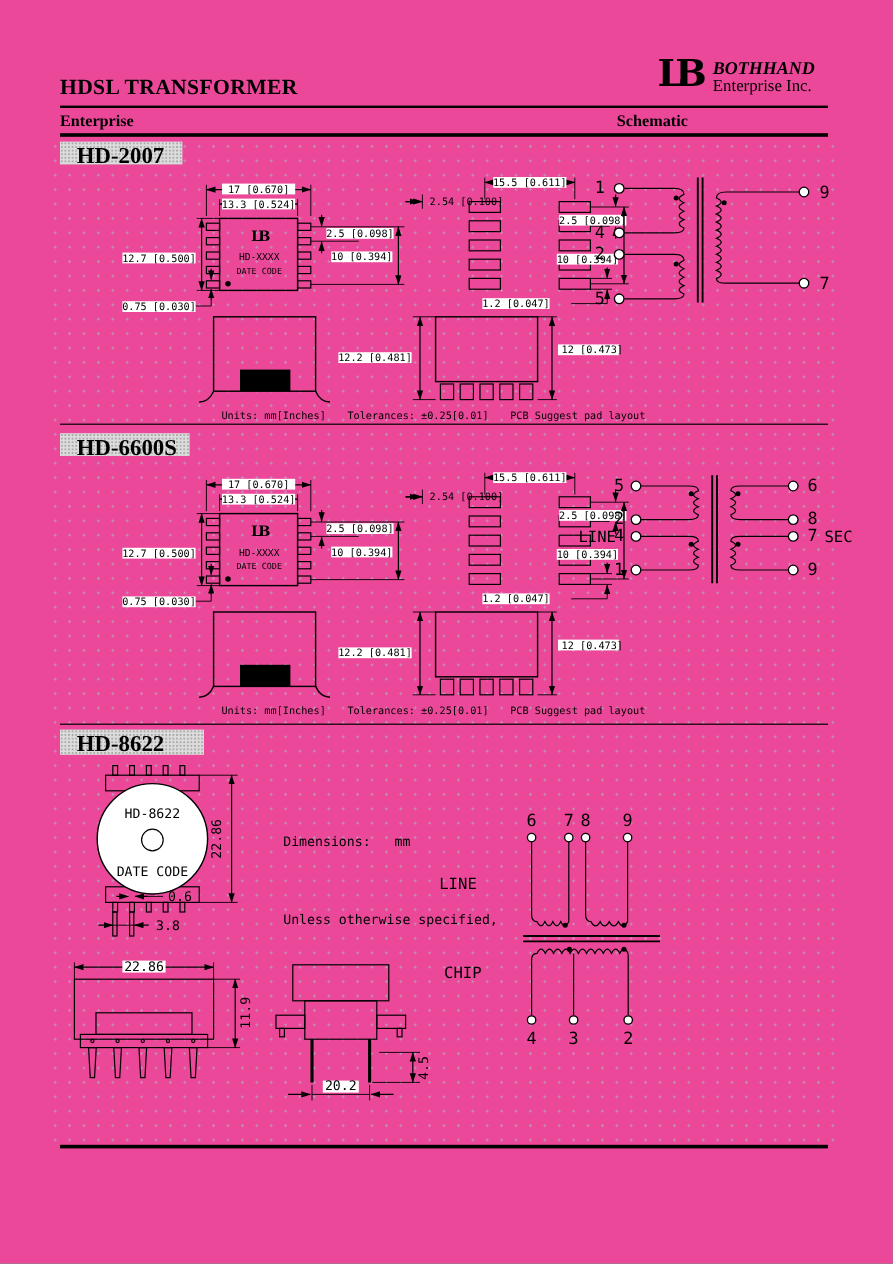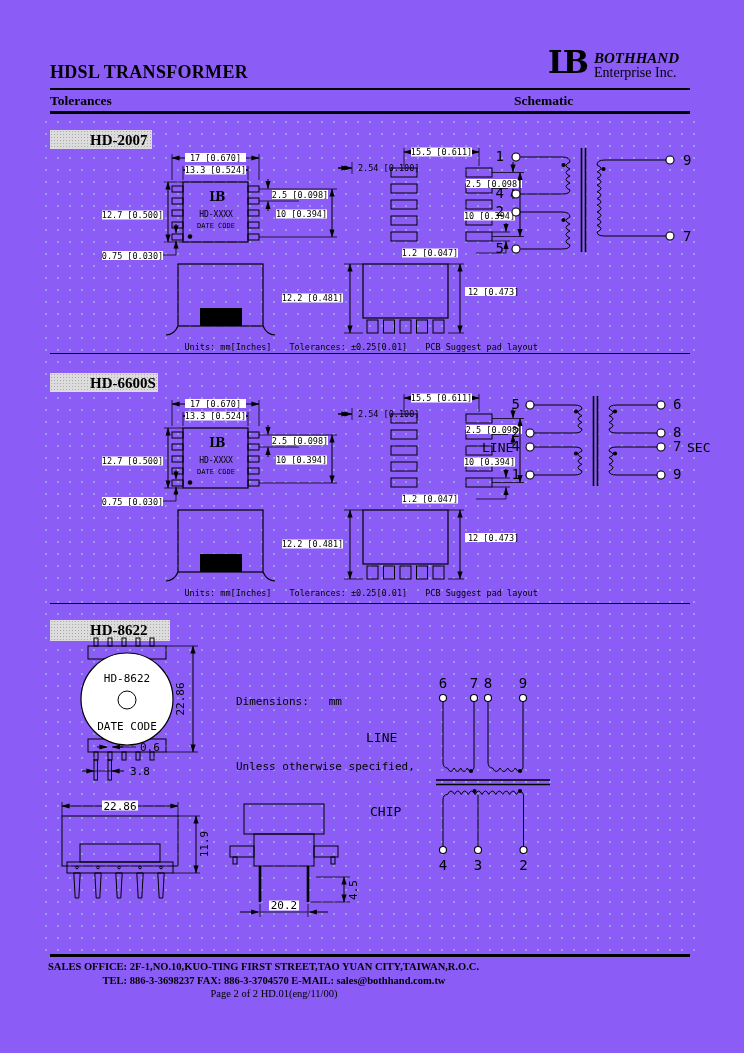--- a/index.html
+++ b/index.html
@@ -1,38 +1,38 @@
 <!DOCTYPE html>
 <html><head>
 <meta charset="utf-8">
 <style>
   html,body{margin:0;padding:0;background:#888;}
-  #page{position:relative;width:744px;height:1053px;background:#8b5cf6;margin:0 auto;overflow:hidden;
+  #page{position:relative;width:744px;height:1053px;background:#ec4899;margin:0 auto;overflow:hidden;
         font-family:"Liberation Serif",serif;color:#000;}
   .abs{position:absolute;}
   
   #grid{left:40px;top:116px;width:664px;height:836px;
         background-image:radial-gradient(circle, rgba(150,210,210,.55) .8px, transparent 1px);
         background-size:12px 12px;}
   
   #title{left:50px;top:62px;font-size:18px;font-weight:bold;letter-spacing:.3px;}
   #rule1{left:50px;top:88px;width:640px;height:1.5px;background:#000;}
   .colhead{top:93px;font-size:13.5px;font-weight:bold;}
   #rule2{left:50px;top:111px;width:640px;height:3px;background:#000;}
   #logo{left:548px;top:44px;display:flex;align-items:flex-start;}
   #logo .glyph{font-family:"DejaVu Serif",serif;font-weight:bold;font-size:31px;letter-spacing:-7px;
                line-height:36px;margin-right:12px;}
   #logo .bname{font-size:15px;font-weight:bold;font-style:italic;line-height:17px;padding-top:6px;text-align:center;}
   #logo .bsub{font-size:14px;line-height:11px;}
   
-  .badge{left:50px;height:19px;box-sizing:border-box;padding:2px 0 0 40px;
-         font-size:15px;font-weight:bold;
+  .badge{left:50px;height:19px;box-sizing:border-box;padding:2px 0 0 14px;
+         font-size:19px;font-weight:bold;
          background-color:#dcdcdc;
          background-image:radial-gradient(circle, #aaa .7px, transparent .8px);
-         background-size:3px 3px;margin-top:12px;}
+         background-size:3px 3px;}
   .divider{left:50px;width:640px;height:1.2px;background:#000;}
   
   svg text{fill:#000;}
   text.d{font:8.5px "DejaVu Sans Mono",monospace;}
   text.d2{font:11px "DejaVu Sans Mono",monospace;}
   text.pin2{font:14px "DejaVu Sans Mono",monospace;}
   text.mark{font:8px "DejaVu Sans Mono",monospace;}
   text.mark2{font:7px "DejaVu Sans Mono",monospace;}
   text.logosm{font-family:"DejaVu Serif",serif;font-weight:bold;font-size:12px;letter-spacing:-2.5px;}
   .ln{stroke:#000;stroke-width:1.2;fill:none;}
@@ -74,21 +74,21 @@
 
   <div id="title" class="abs">HDSL TRANSFORMER</div>
   <div id="logo" class="abs">
     <span class="glyph">LB</span>
     <span>
       <div class="bname">BOTHHAND</div>
       <div class="bsub">Enterprise Inc.</div>
     </span>
   </div>
   <div id="rule1" class="abs"></div>
-  <div class="abs colhead" style="left:50px">Tolerances</div>
+  <div class="abs colhead" style="left:50px">Enterprise</div>
   <div class="abs colhead" style="left:514px">Schematic</div>
   <div id="rule2" class="abs"></div>
 
   <div class="abs badge" style="top:118px;width:102px">HD-2007</div>
 
   <div class="mech-block" style="top:140px">
   <svg class="sub" style="left:0;top:0" width="252" height="124" viewBox="0 0 252 124">
     <g>
       <line class="ext" x1="72" y1="40" x2="72" y2="14"></line>
           <line class="ext" x1="159" y1="40" x2="159" y2="14"></line>
@@ -592,18 +592,13 @@
     </g>
     <g>
       <line class="ext" x1="90" y1="81" x2="124" y2="81"></line>
         <line class="ext" x1="84" y1="106" x2="124" y2="106"></line>
       <line class="dim" x1="118" y1="81" x2="118" y2="106"></line>
       <text class="d2" transform="rotate(-90 131 94)" x="131" y="94" text-anchor="middle">4.5</text>
     </g>
   </svg>
 
   <div id="frule" class="abs"></div>
-  <div id="footer" class="abs">
-    <div class="f1">SALES OFFICE: 2F-1,NO.10,KUO-TING FIRST STREET,TAO YUAN CITY,TAIWAN,R.O.C.</div>
-    <div class="f2">TEL: 886-3-3698237 FAX: 886-3-3704570 E-MAIL: sales@bothhand.com.tw</div>
-    <div class="f3">Page 2 of 2 HD.01(eng/11/00)</div>
-  </div>
 </div>
 
 </body></html>

